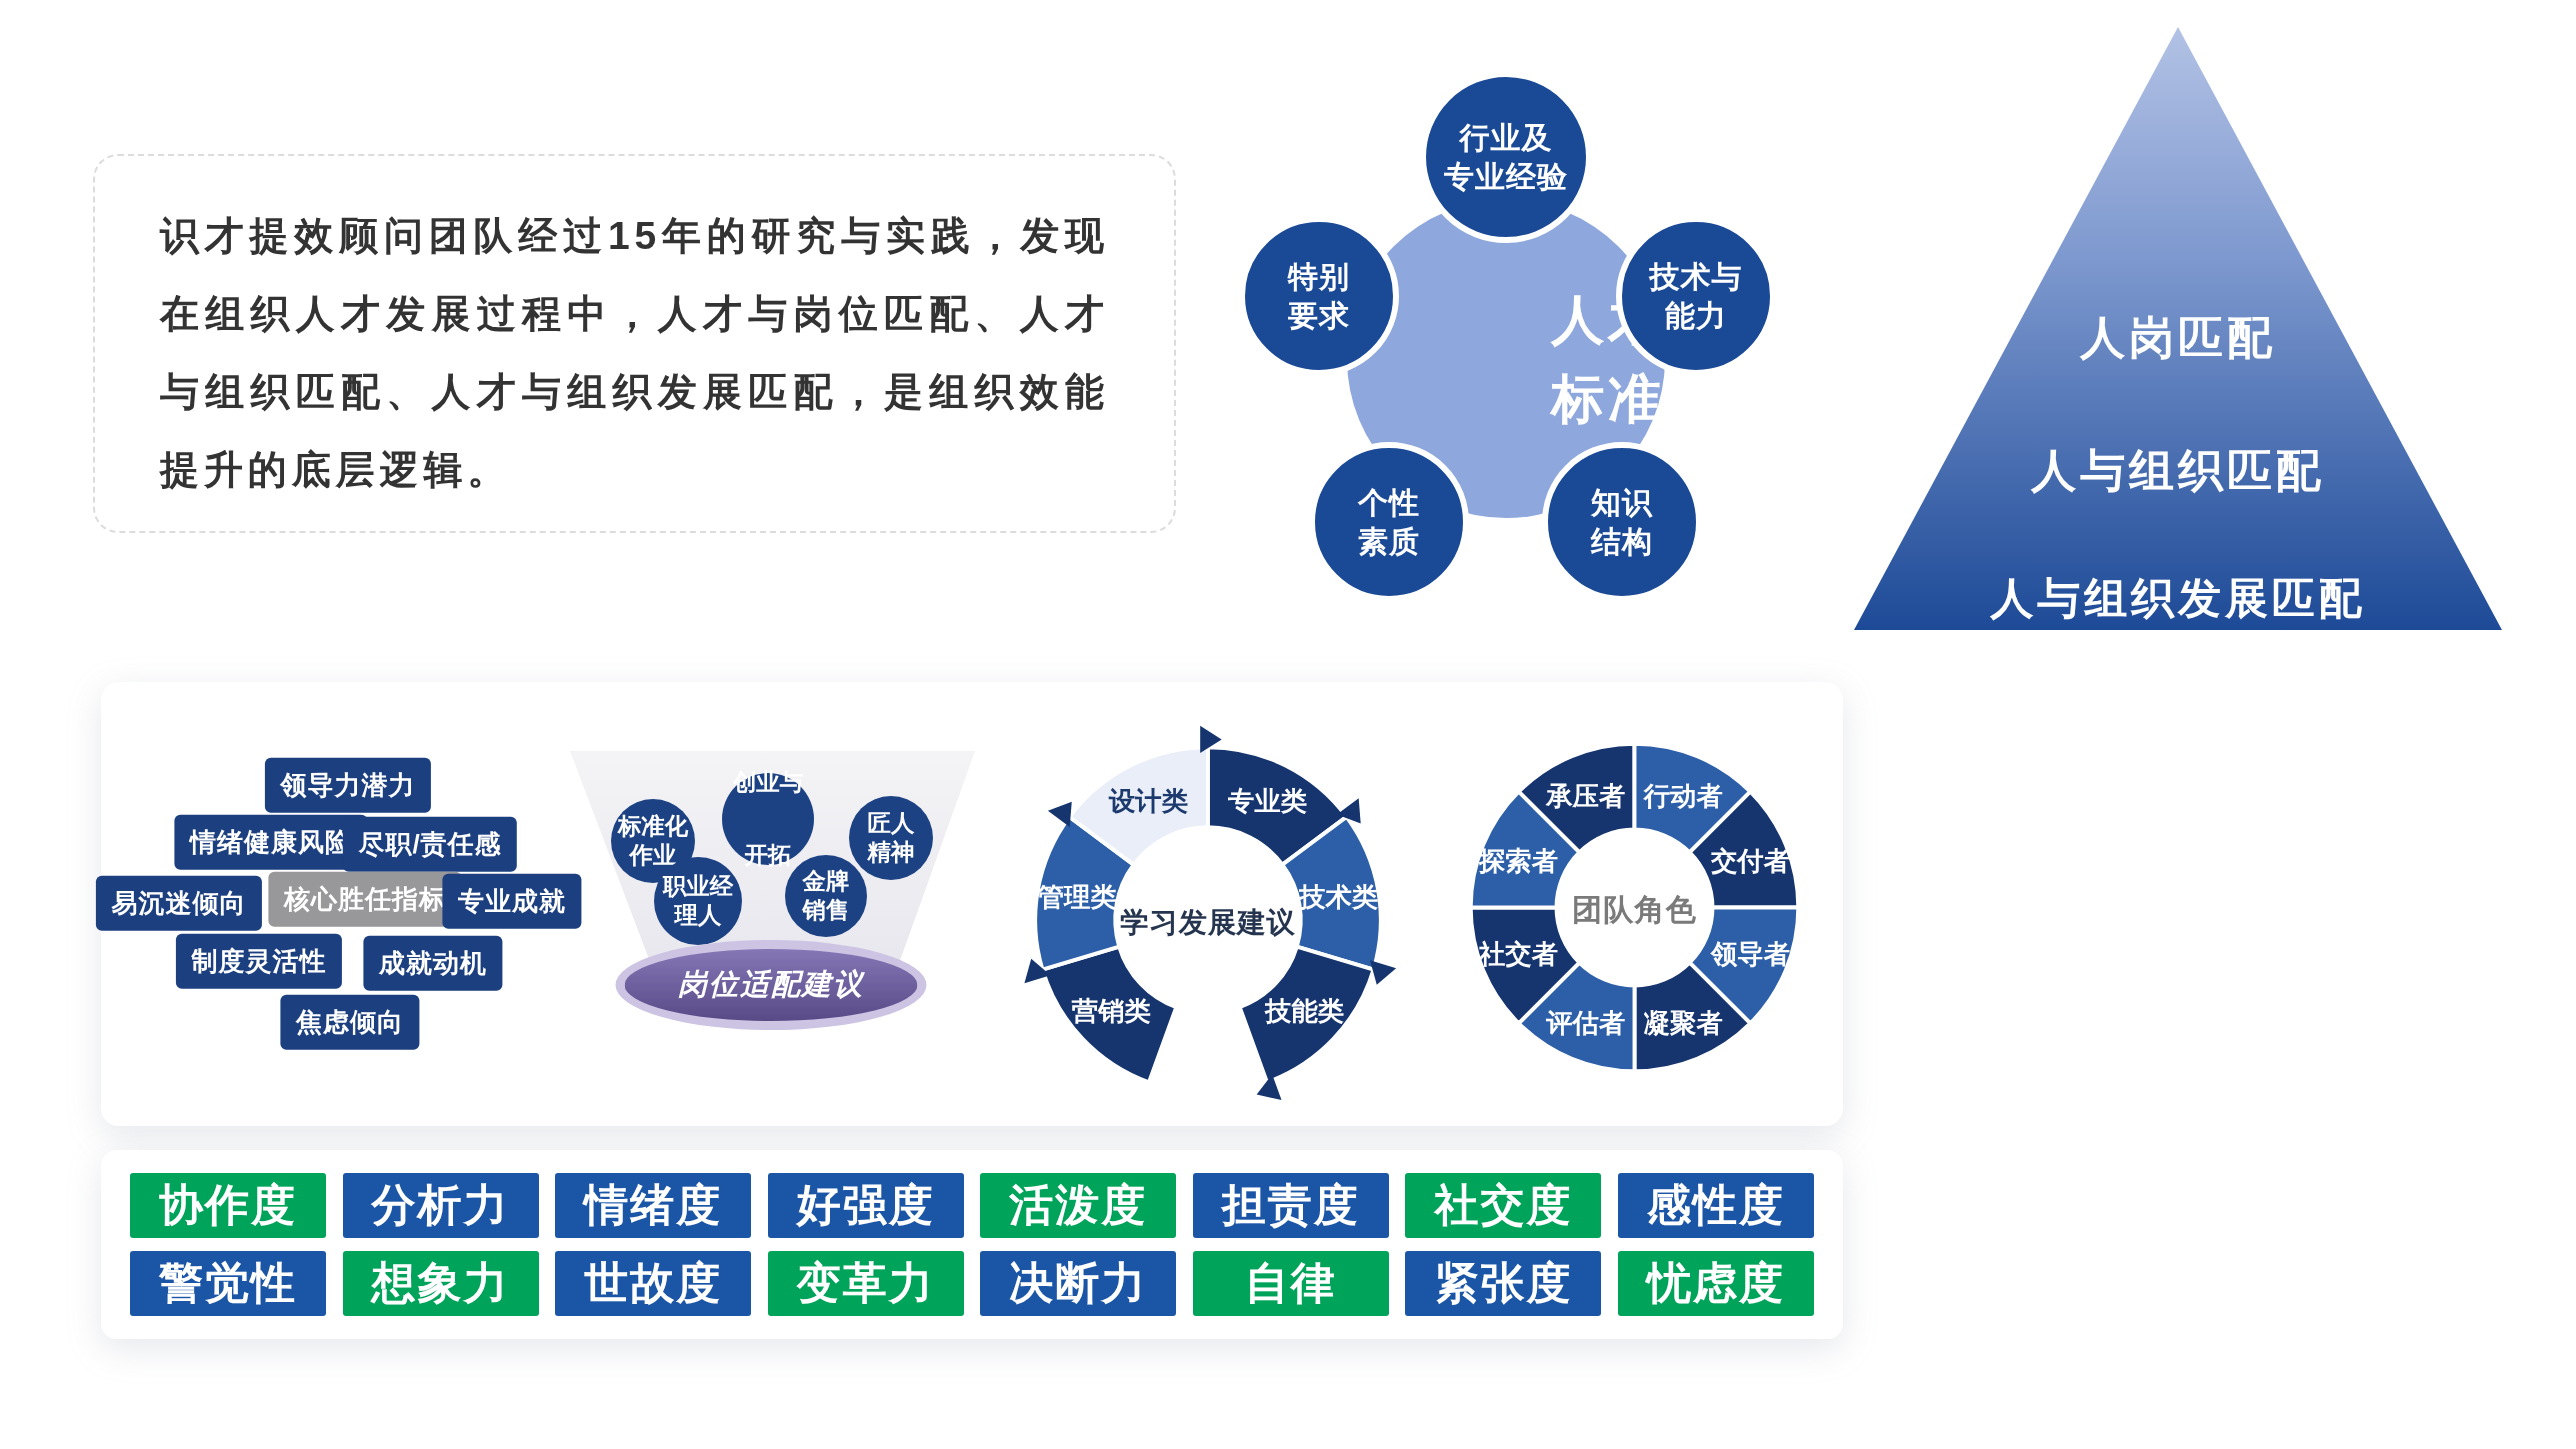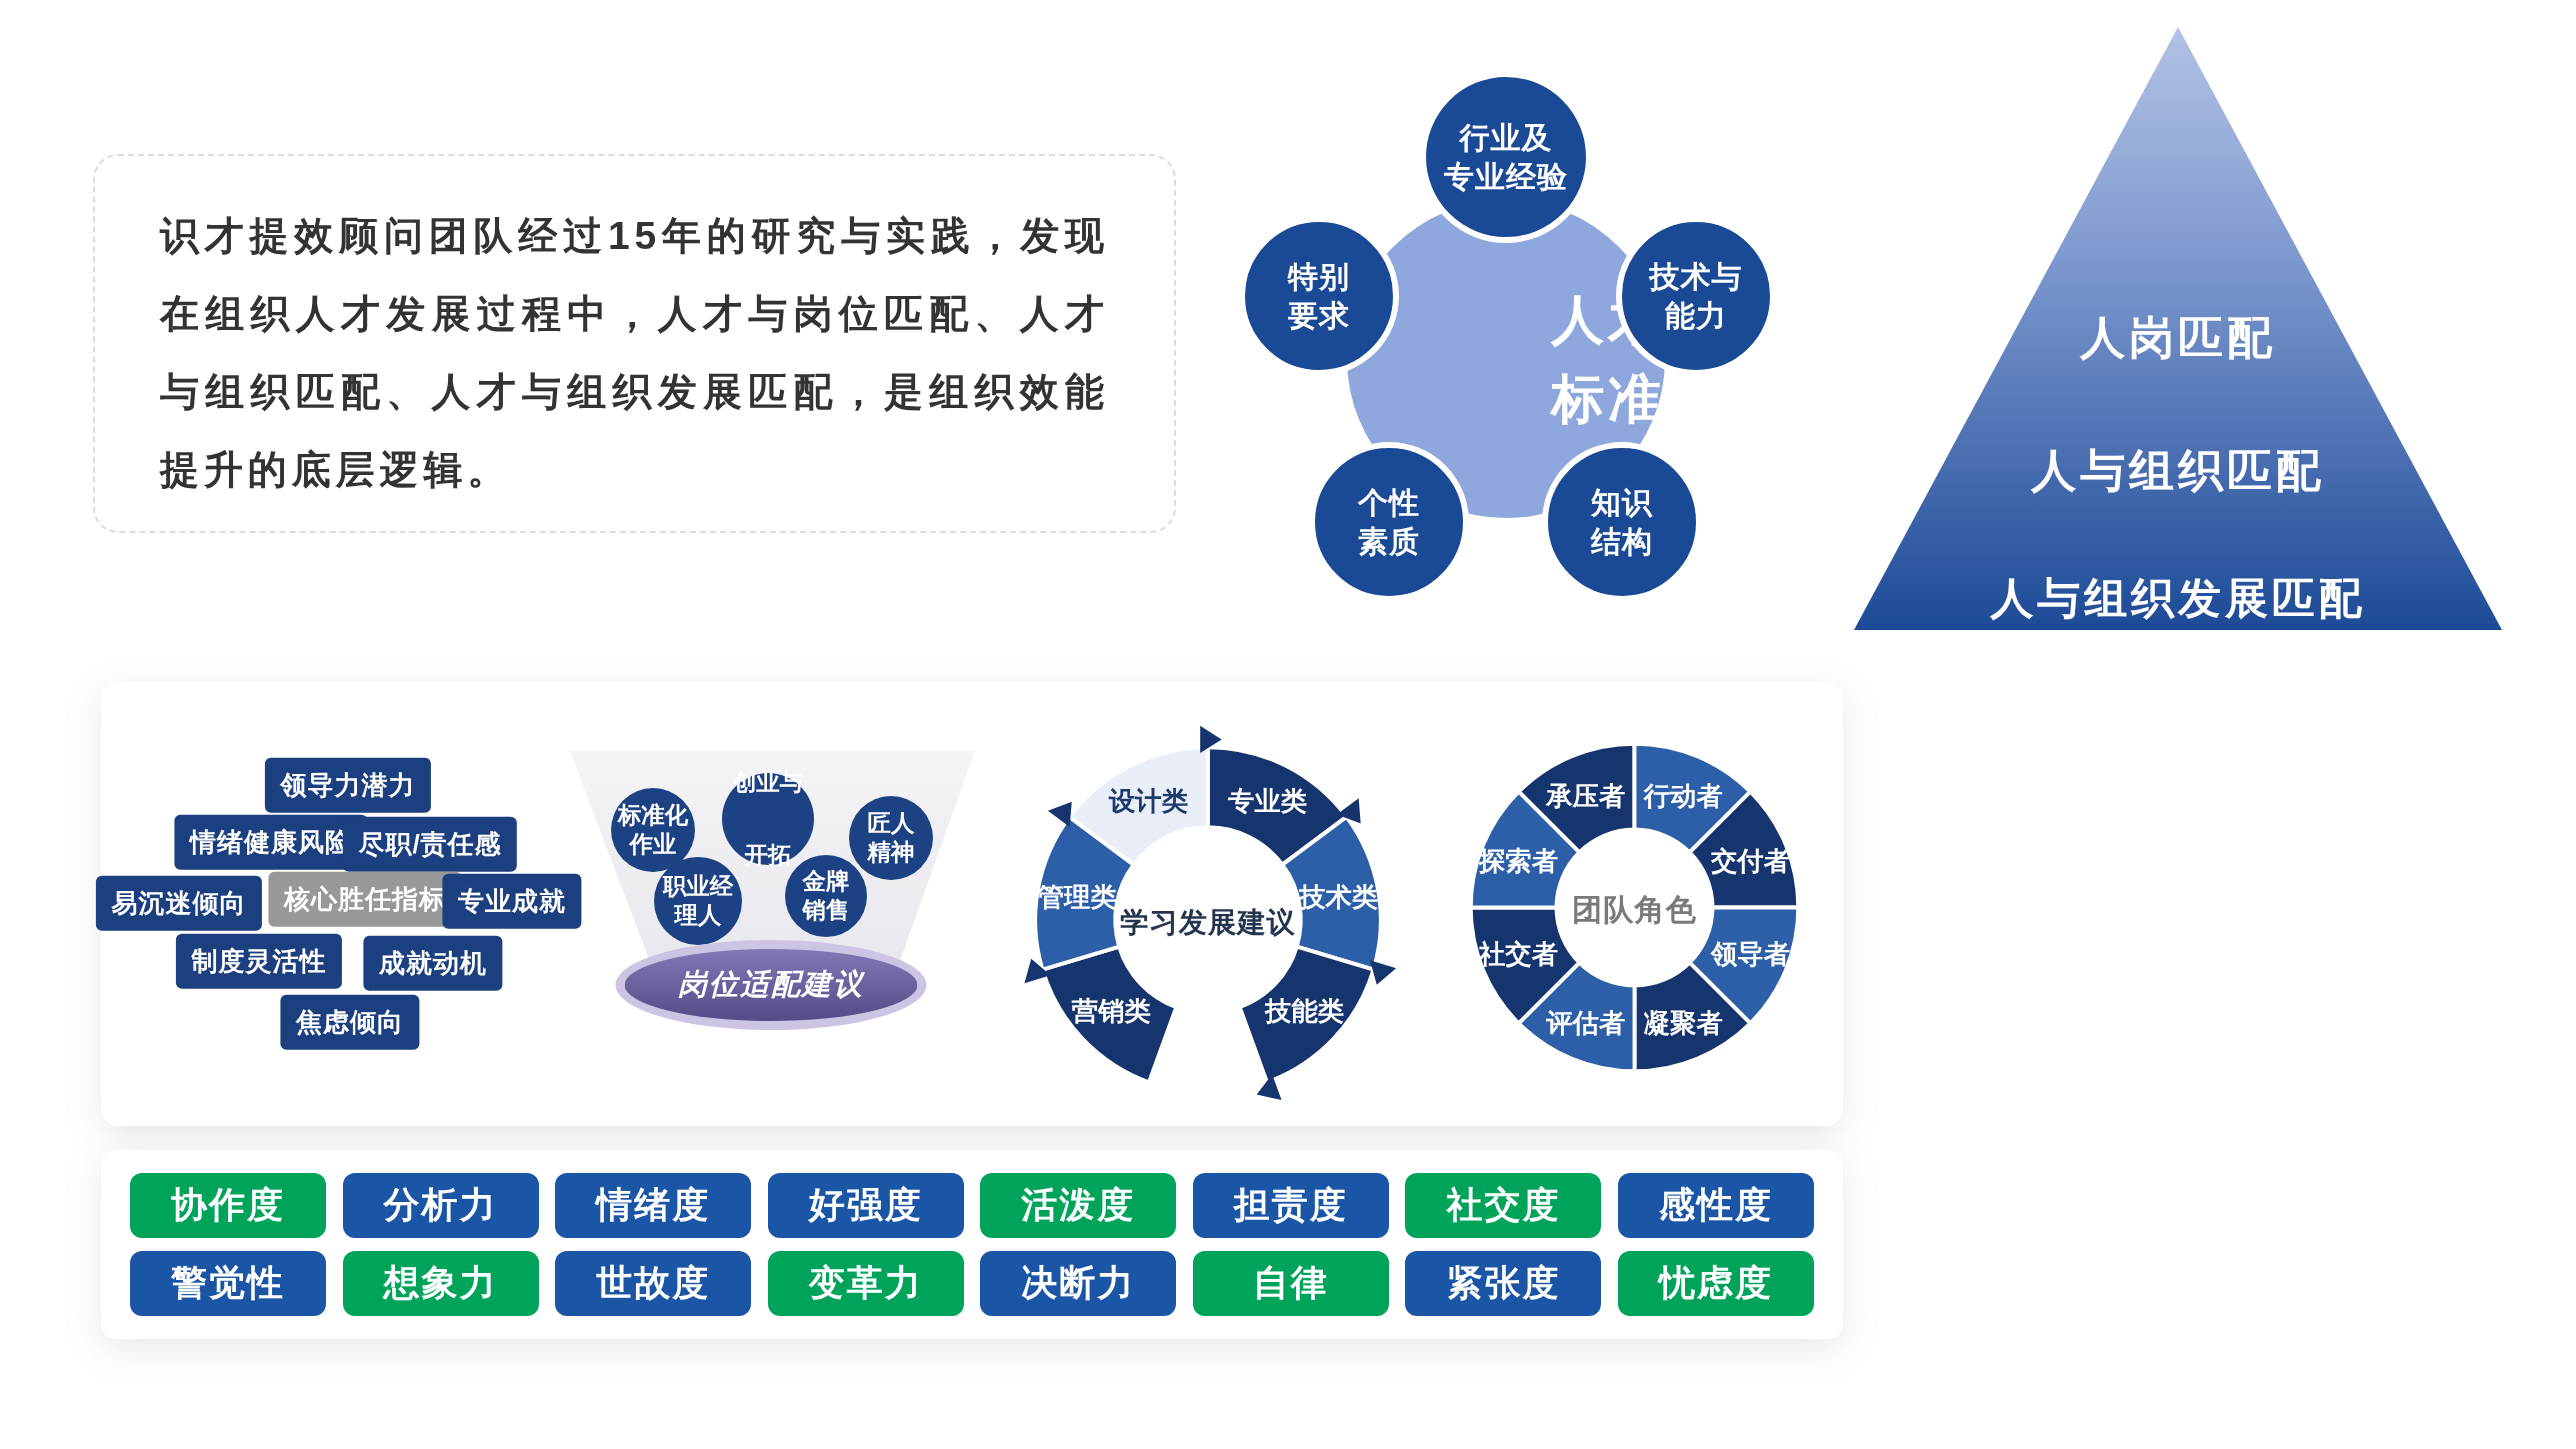--- a/index.html
+++ b/index.html
@@ -47,21 +47,21 @@
   .c3{left:78px;top:221px;}  .cc{left:264px;top:217px;} .c4{left:411px;top:219px;}
   .c5{left:158px;top:279px;} .c6{left:332px;top:281px;} .c7{left:249px;top:340px;}
 
   
   .beam{position:absolute;left:469px;top:69px;width:405px;height:224px;
         clip-path:polygon(0 0,100% 0,80.2% 100%,21% 100%);
         background:linear-gradient(180deg,#f4f4f6 0%,#e7e7ee 100%);}
   .bubble{position:absolute;transform:translate(-50%,-50%);border-radius:50%;background:#1d4284;color:#fff;
           display:flex;flex-direction:column;align-items:center;justify-content:center;
           font-size:23.4px;font-weight:600;line-height:1.25;text-align:center;}
-  .b0{left:552px;top:148px;width:84px;height:84px;}
+  .b0{left:552px;top:159px;width:84px;height:84px;}
   .b1{left:667px;top:137px;width:92px;height:92px;gap:44px;}
   .b2{left:790px;top:156px;width:84px;height:84px;}
   .b3{left:597px;top:219px;width:88px;height:88px;}
   .b4{left:725px;top:214px;width:82px;height:82px;}
   .stage{position:absolute;left:670px;top:303px;width:293px;height:72px;transform:translate(-50%,-50%);
          border-radius:50%;background:linear-gradient(180deg,#8577b5,#574a87);border:9.8px solid #cdc4e3;
          display:flex;align-items:center;justify-content:center;color:#fff;font-style:italic;font-weight:bold;
          font-size:29px;letter-spacing:2px;}
 
   
@@ -73,22 +73,22 @@
   .seg-label.dark{fill:#1c3a6e;}
   .ring-center{fill:#26354f;font-size:29px;font-weight:bold;text-anchor:middle;dominant-baseline:central;letter-spacing:1px;}
   .ring-center.gray{fill:#7a7a7a;font-size:31px;}
   .arrow{fill:#16356f;}
 
   
   .indicator-card{position:absolute;left:101px;top:1150px;width:1742px;height:189px;background:#fff;border-radius:15.6px;
                   box-shadow:0 9.8px 35px rgba(140,150,170,.22);}
   .chip-grid{position:absolute;left:29px;right:29px;top:23.4px;bottom:23.4px;display:grid;
              grid-template-columns:repeat(8,1fr);gap:13.7px 16.6px;}
-  .ind-chip{display:flex;align-items:center;justify-content:center;color:#fff;font-size:36px;font-weight:bold;
-            border-radius:12px;letter-spacing:2px;text-align:right;}
+  .ind-chip{display:flex;align-items:center;justify-content:center;color:#fff;font-size:44px;font-weight:bold;
+            border-radius:3px;letter-spacing:2px;text-align:right;}
   .ind-chip[data-color="green"]{background:#00a35a;}
   .ind-chip[data-color="blue"]{background:#1b55a6;}
 </style>
 </head>
 <body>
 
 <div class="page">
 
   <div class="dashed-box intro-box">
     <p>识才提效顾问团队经过15年的研究与实践，发现在组织人才发展过程中，人才与岗位匹配、人才与组织匹配、人才与组织发展匹配，是组织效能提升的底层逻辑。</p>

